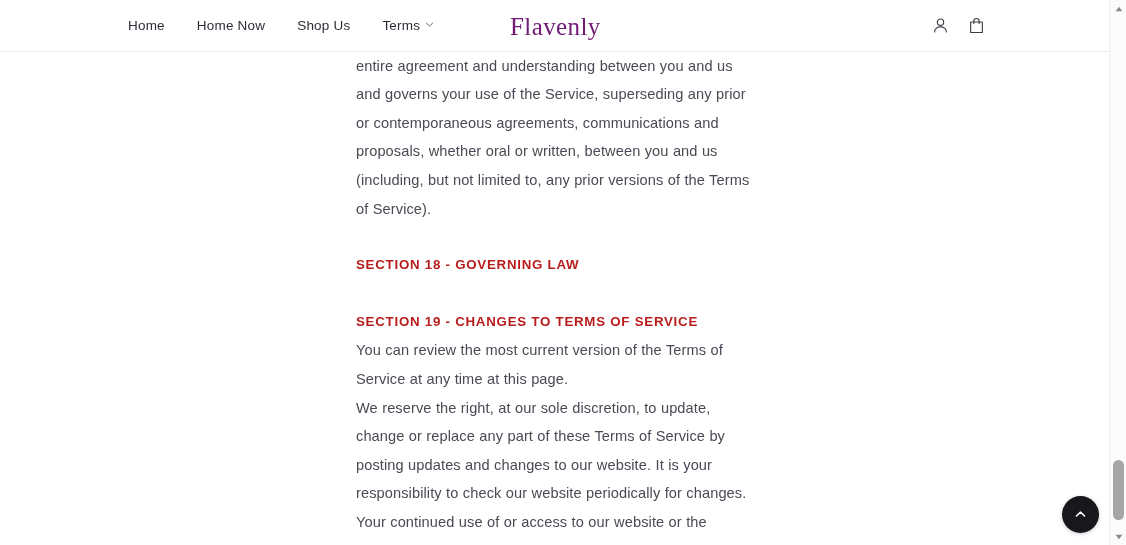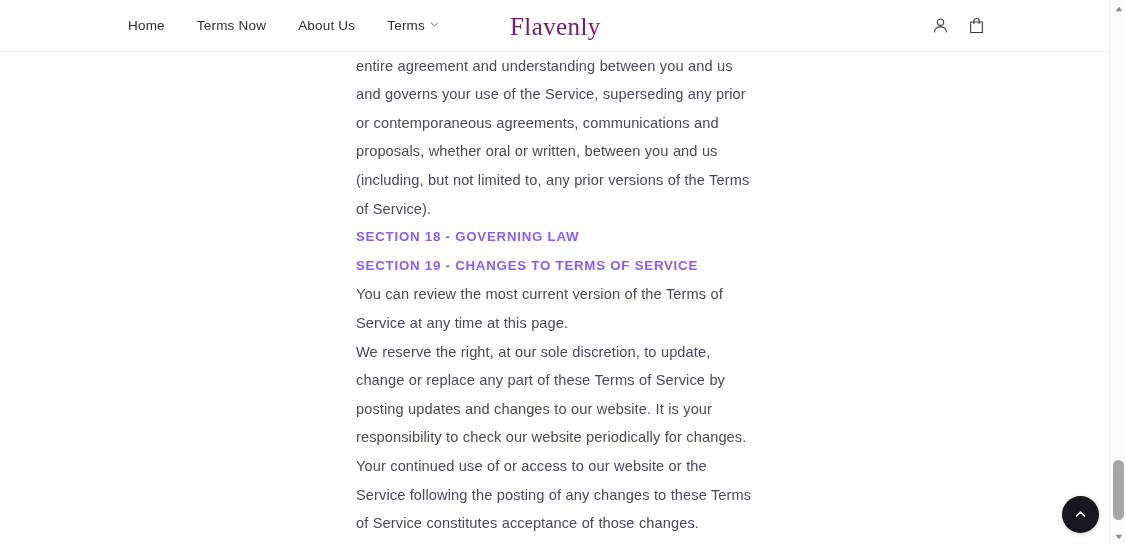--- a/index.html
+++ b/index.html
@@ -115,23 +115,24 @@
     line-height: 28.6px;
     color: #4a4a55;
     letter-spacing: 0.1px;
     word-spacing: 0.2px;
   }
 
   .section-heading {
     font-size: 13.3px;
     line-height: 28.6px;
     font-weight: bold;
-    color: #8b5cf6;
+    color: #b91c1c;
     letter-spacing: 0.75px;
     text-transform: uppercase;
+    margin-top: 28px;
   }
 
   
   .back-to-top {
     position: absolute;
     right: 27px;
     bottom: 12px;
     width: 37px; height: 37px;
     border-radius: 50%;
     background: #17171c;
@@ -179,24 +180,24 @@
 
 <div class="viewport">
 
   <header class="site-header">
 
     <nav class="nav">
       <a class="nav-item" href="#">
         <span>Home</span>
       </a>
       <a class="nav-item" href="#">
-        <span>Terms Now</span>
-      </a>
-      <a class="nav-item" href="#">
-        <span>About Us</span>
+        <span>Home Now</span>
+      </a>
+      <a class="nav-item" href="#">
+        <span>Shop Us</span>
       </a>
       <a class="nav-item" href="#">
         <span>Terms</span>
         <span class="chev-down">
           <svg width="9" height="9" viewBox="0 0 10 10" fill="none">
             <path d="M1.5 3.4 L5 6.8 L8.5 3.4" stroke="#55555f" stroke-width="1" stroke-linecap="round" stroke-linejoin="round"></path>
           </svg>
         </span>
       </a>
     </nav>

